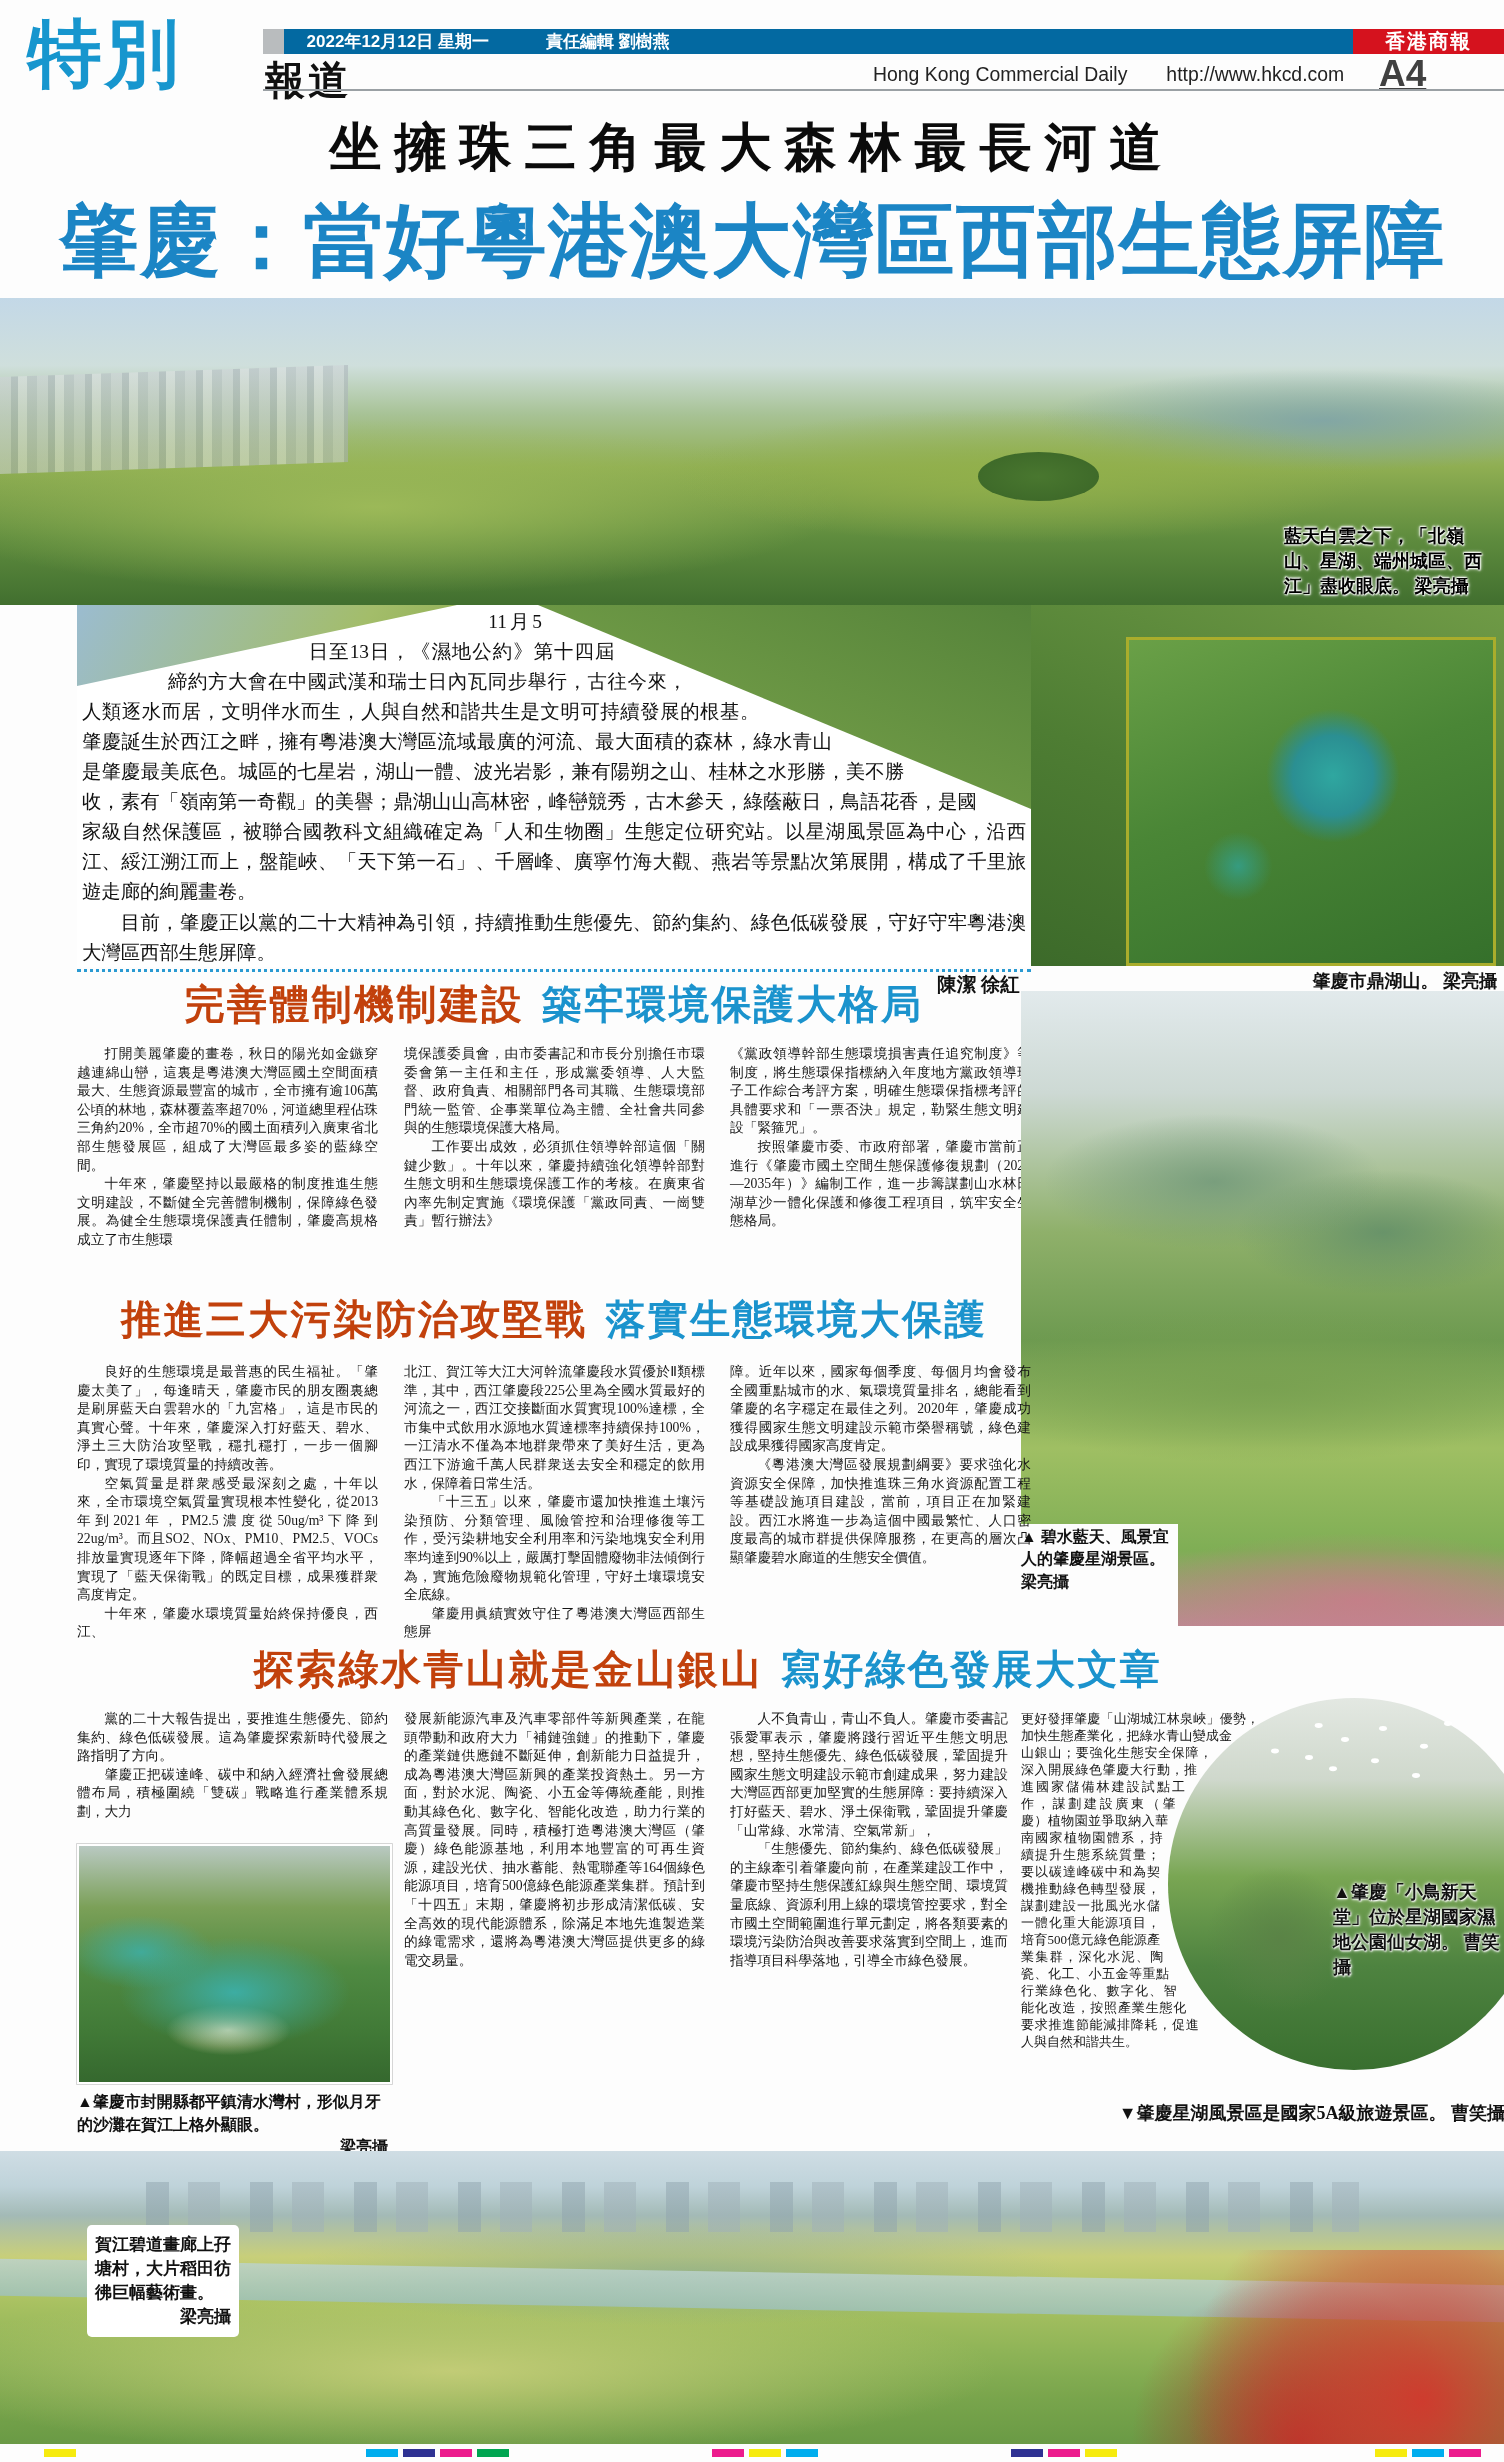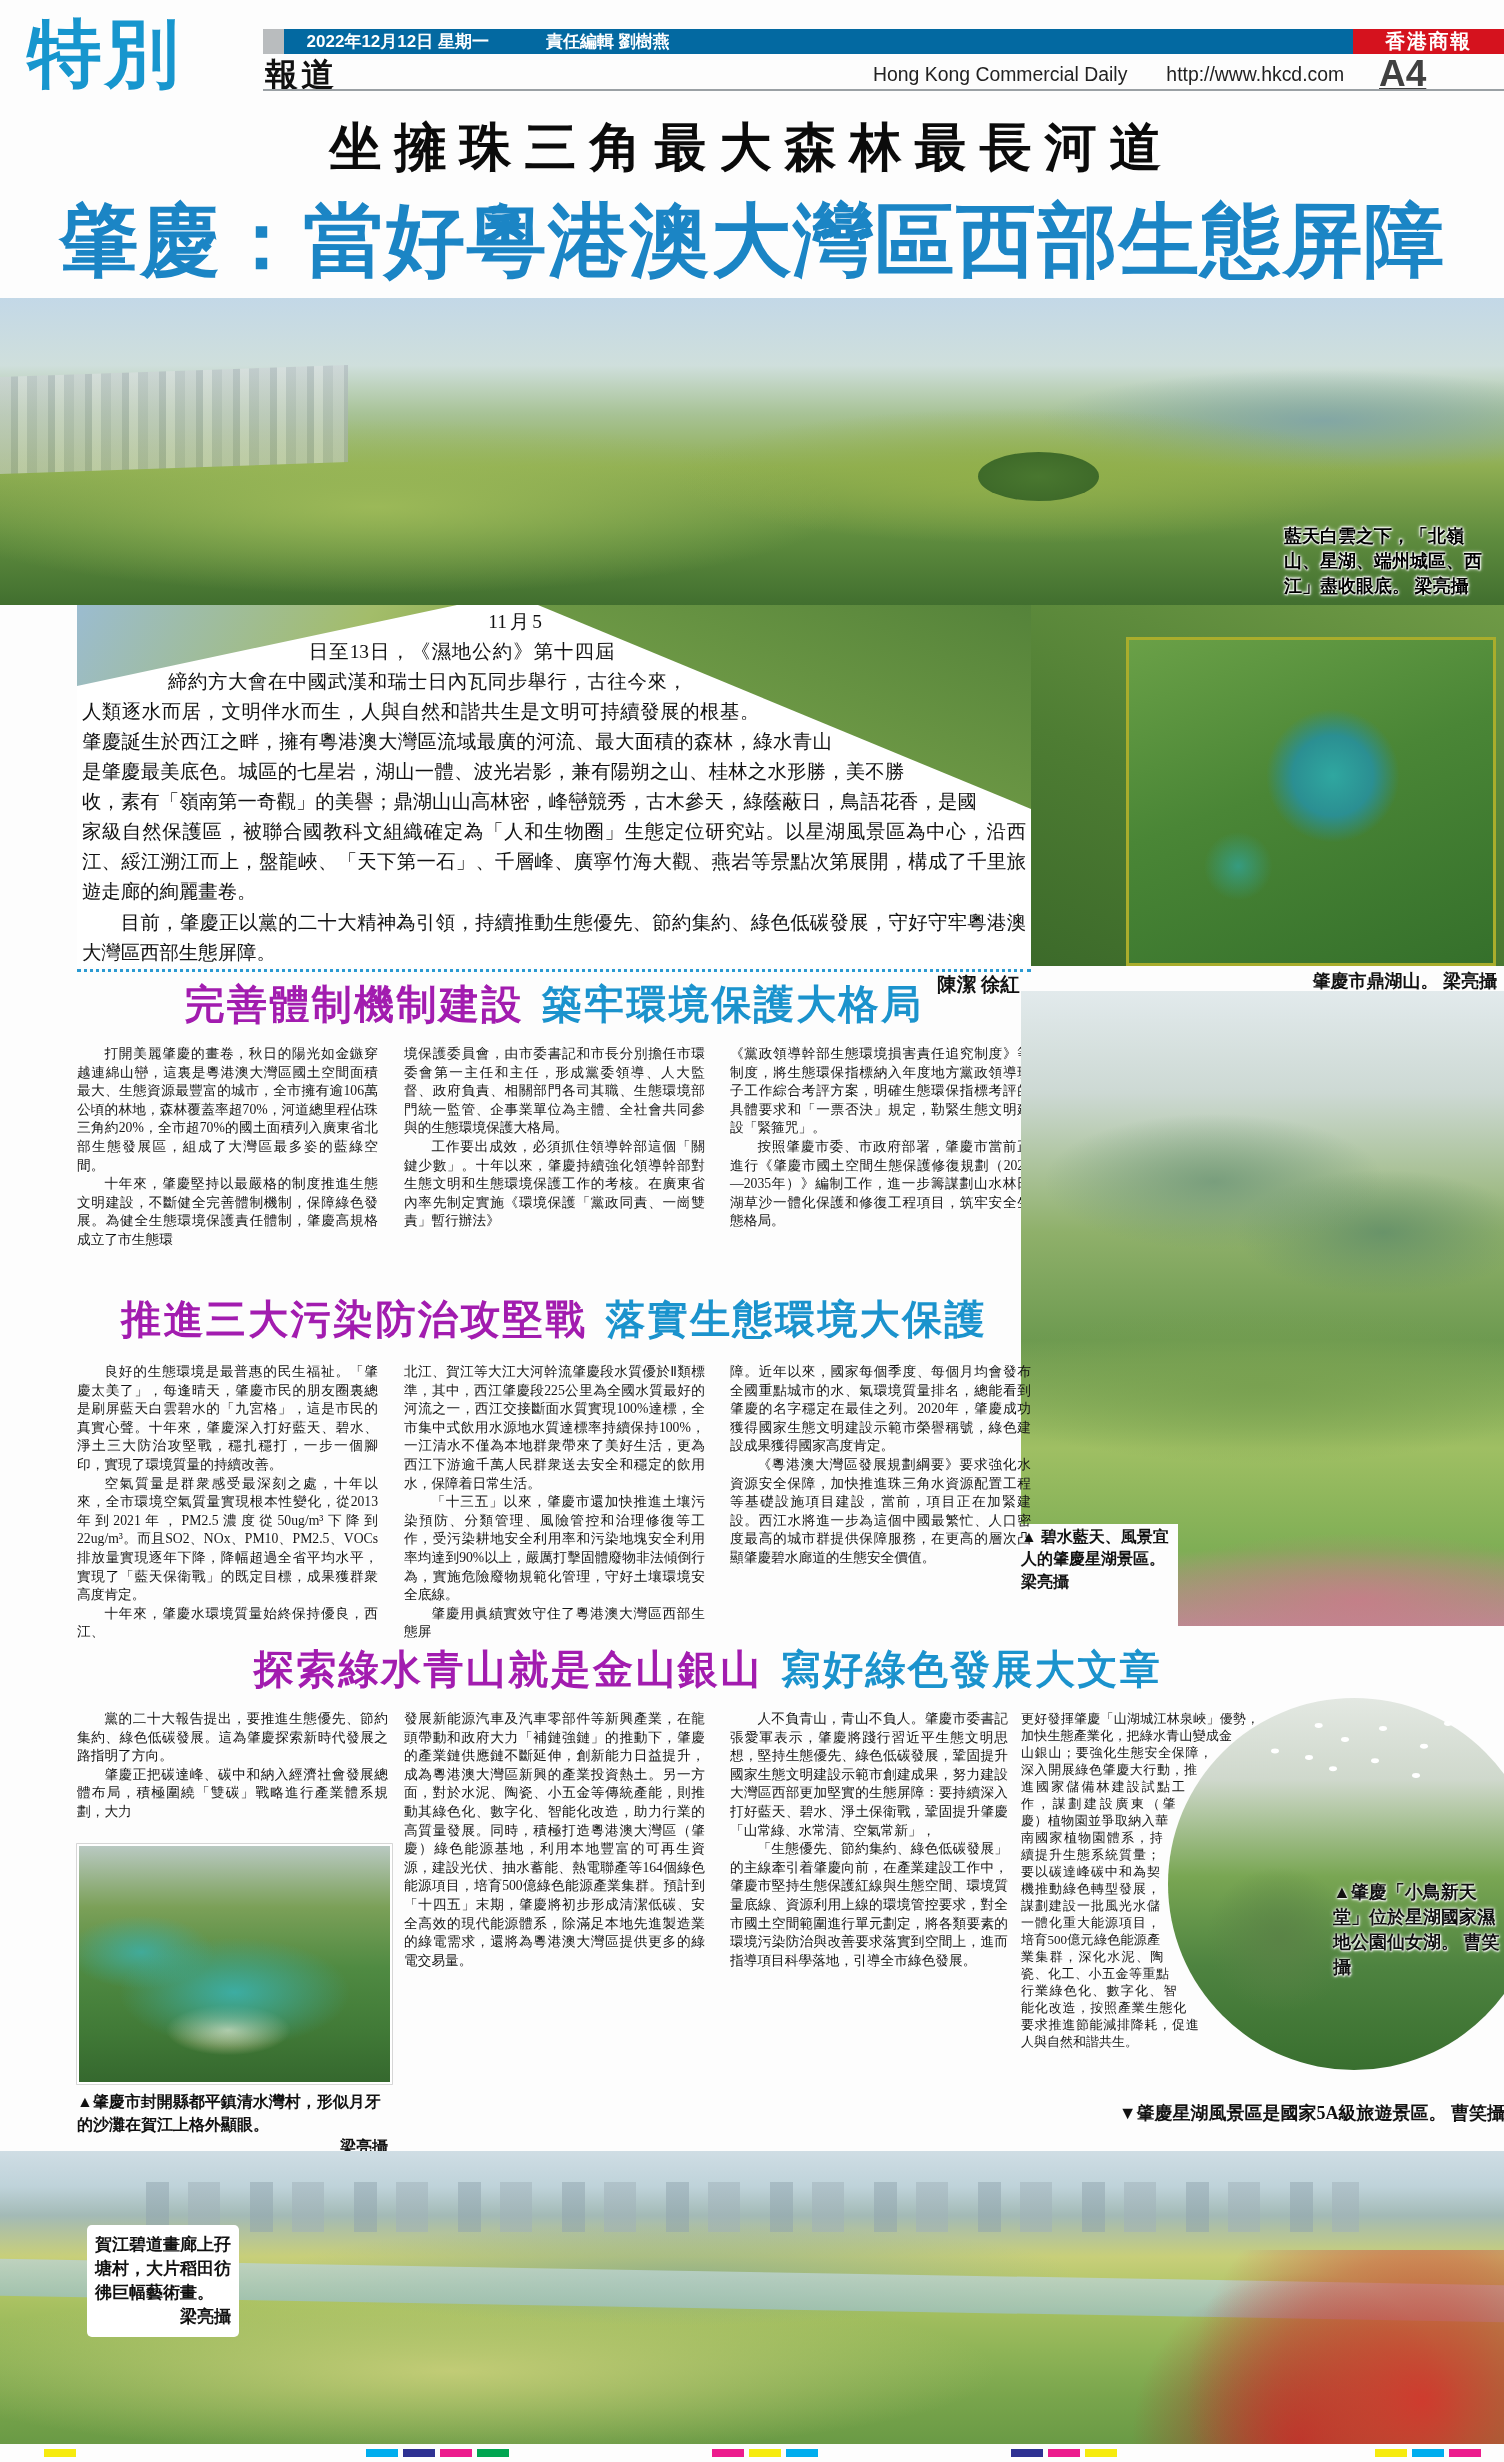--- a/index.html
+++ b/index.html
@@ -6,21 +6,21 @@
   #page{position:relative;width:1504px;height:2462px;background:#fdfdfd;overflow:hidden;
         font-family:"Liberation Serif", serif;color:#111;}
   .abs{position:absolute;}
 
   
   #tebie{left:27.5px;top:4.9px;font-size:74px;font-weight:900;color:#1796ce;letter-spacing:3.2px;font-family:"Liberation Serif",serif;}
   #bluebar{left:263px;top:29px;width:1090px;height:25px;background:#0369a1;color:#fff;font-family:"Liberation Sans",sans-serif;}
   #bluebar .chip{display:inline-block;width:21px;height:25px;background:#b9bcbe;vertical-align:top;}
   #bluebar .dt{font-size:17px;line-height:25px;font-weight:bold;margin-left:22.6px;}
   #bluebar .ed{font-size:17px;line-height:25px;font-weight:bold;margin-left:57px;}
-  #baodao{left:265px;top:53px;font-size:33px;font-weight:bold;letter-spacing:3.2px;}
+  #baodao{left:265px;top:53px;font-size:40px;font-weight:bold;letter-spacing:3.2px;}
   #brandbox{left:1353px;top:29px;width:151px;height:25px;background:#d5121e;color:#fff;text-align:center;
             font-size:20px;line-height:25px;font-weight:bold;letter-spacing:1.6px;}
   #engline{left:873px;top:63px;width:477px;font-size:19.4px;font-family:"Liberation Sans",sans-serif;color:#222;}
   #engline .url{margin-left:39px;}
   #pageno{left:1379px;top:53px;font-size:37px;font-weight:900;color:#404040;font-family:"Liberation Sans",sans-serif;text-decoration:underline;}
   #mastrule{left:263px;top:89px;width:1241px;height:2.4px;background:#9aa0a4;}
 
   
   #kicker{left:0;top:113px;width:1504px;text-align:center;font-size:52px;font-weight:900;letter-spacing:13px;color:#0b0b0b;}
   #mainhead{left:0;top:188px;width:1504px;text-align:center;font-size:80px;font-weight:900;letter-spacing:1.6px;color:#1b85c5;}
@@ -55,21 +55,21 @@
   #lead .cut-r{float:right;width:493px;height:204px;
       shape-outside:polygon(0 0,493px 0,493px 204px);clip-path:polygon(0 0,493px 0,493px 204px);
       background:linear-gradient(205deg,#55833a 0%,#6f9a46 60%,#7fa94e 100%);}
   #lead p{margin:0;padding:1.6px 4.9px 0 4.9px;text-indent:2em;}
   #lead .byline{text-align:right;font-weight:bold;text-indent:0;padding-right:11.3px;}
 
   #dotrule{left:77px;top:969px;width:954px;border-top:3.2px dotted #2a9ad2;}
 
   
   .sechead{width:954px;left:77px;text-align:center;font-weight:900;font-size:40px;letter-spacing:2.4px;white-space:nowrap;}
-  .sechead .tb{color:#a21caf;font-family:"Liberation Sans",sans-serif;}
+  .sechead .tb{color:#c2410c;font-family:"Liberation Sans",sans-serif;}
   .sechead .tu{color:#1b93cd;margin-left:18px;}
   #sec3head{width:1262px;left:77px;}
 
   
   .bodycol{font-size:13.7px;line-height:18.6px;text-align:justify;color:#151515;}
   .bodycol p{margin:0;text-indent:2em;}
   .bodycol p.cont{text-indent:0;}
 
   
   #photo-xinghu{left:1021px;top:991px;width:483px;height:635px;

